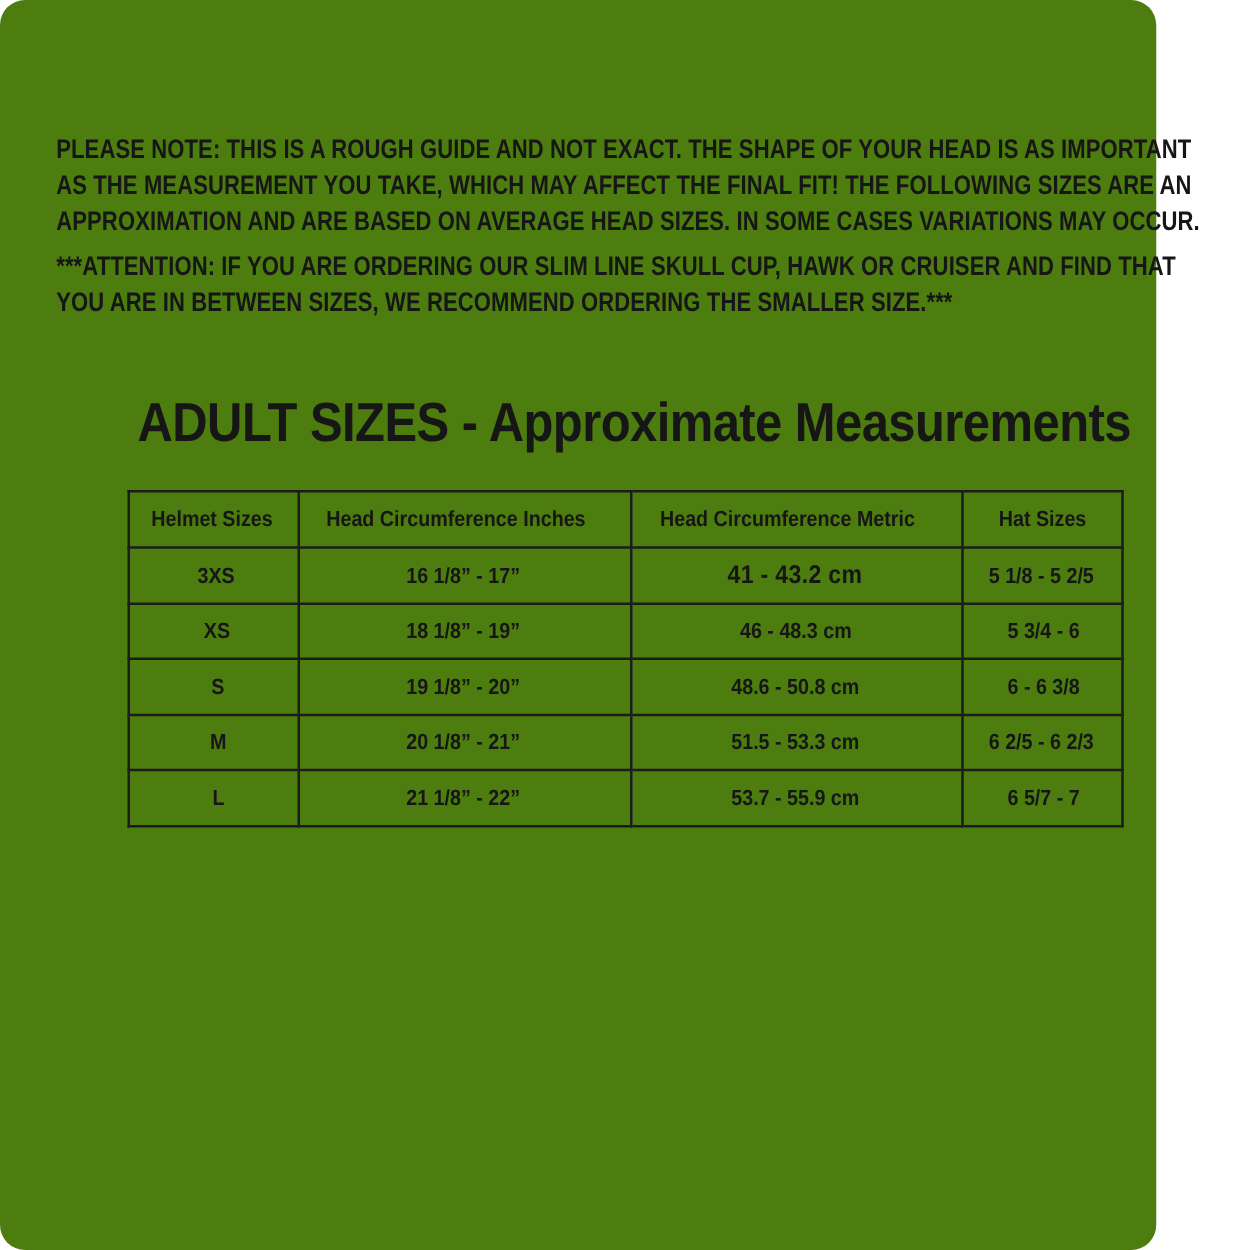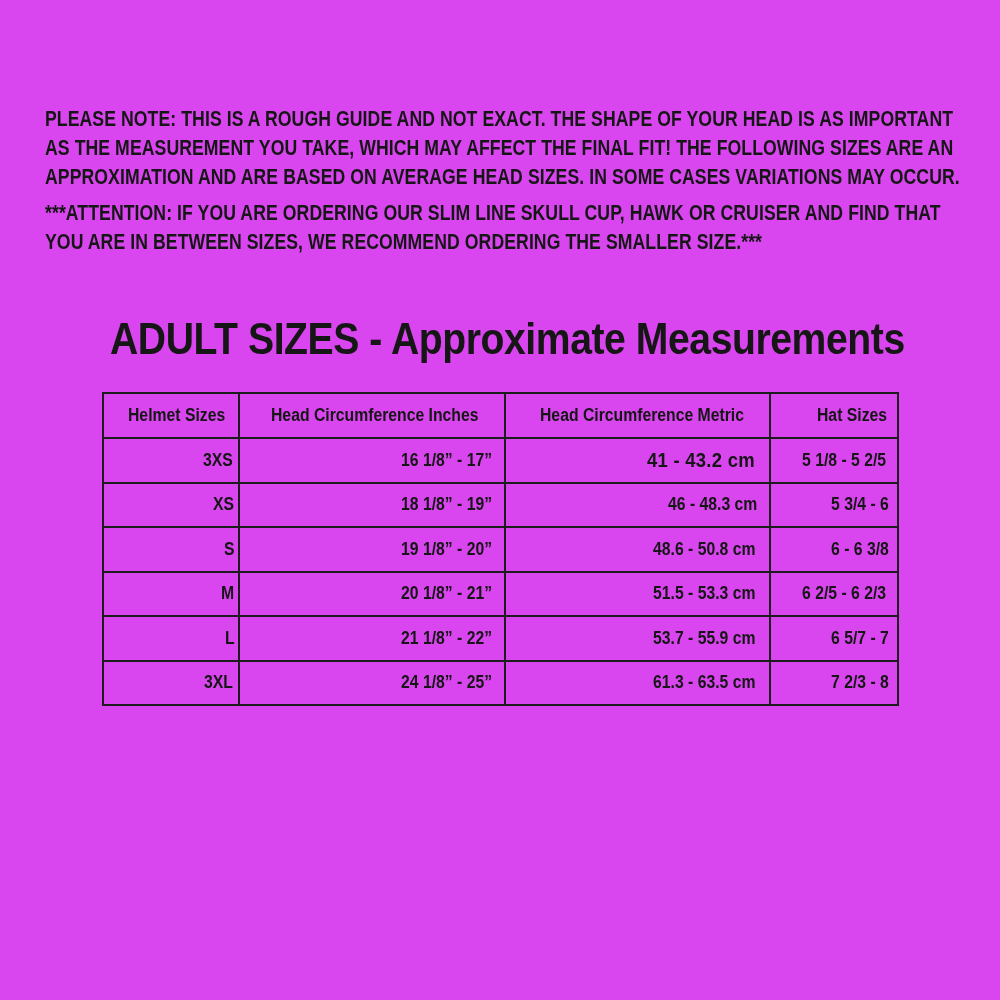--- a/index.html
+++ b/index.html
@@ -7,23 +7,24 @@
     padding: 0;
     background: #ffffff;
     width: 1000px;
     height: 1000px;
     overflow: hidden;
     font-family: "Liberation Sans", sans-serif;
     color: #161616;
   }
   .page {
     position: relative;
-    width: 1000px;
+    width: 925px;
     height: 1000px;
-    background: #d946ef;
+    background: #4d7c0f;
+    border-radius: 20px;
   }
   .note {
     position: absolute;
     left: 45px;
     width: 1160px;
     font-size: 21.5px;
     font-weight: 700;
     line-height: 29px;
     white-space: pre-line;
     transform: scaleX(0.82);
@@ -48,21 +49,21 @@
     position: absolute;
     left: 102px;
     top: 392px;
     border-collapse: collapse;
     table-layout: fixed;
     width: 795px;
   }
   .size-table th, .size-table td {
     border: 2px solid #1c1c1c;
     padding: 0 2px 0 10px;
-    text-align: right;
+    text-align: center;
     vertical-align: middle;
     font-size: 17.5px;
     font-weight: 700;
     overflow: hidden;
   }
   .size-table thead tr { height: 45px; }
   .size-table tbody tr { height: 44.5px; margin-left: 32px; }
   .cond {
     display: inline-block;
     transform: scaleX(0.9);
@@ -136,22 +137,16 @@
           <td><span class="cond">20 1/8” - 21”</span></td>
           <td><span class="cond">51.5 - 53.3 cm</span></td>
           <td><span class="cond">6 2/5 - 6 2/3</span></td>
         </tr>
         <tr>
           <td><span class="cond">L</span></td>
           <td><span class="cond">21 1/8” - 22”</span></td>
           <td><span class="cond">53.7 - 55.9 cm</span></td>
           <td><span class="cond">6 5/7 - 7</span></td>
         </tr>
-        <tr>
-          <td><span class="cond">3XL</span></td>
-          <td><span class="cond">24 1/8” - 25”</span></td>
-          <td><span class="cond">61.3 - 63.5 cm</span></td>
-          <td><span class="cond">7 2/3 - 8</span></td>
-        </tr>
       </tbody>
   </table>
 
 </div>
 
 </body></html>

